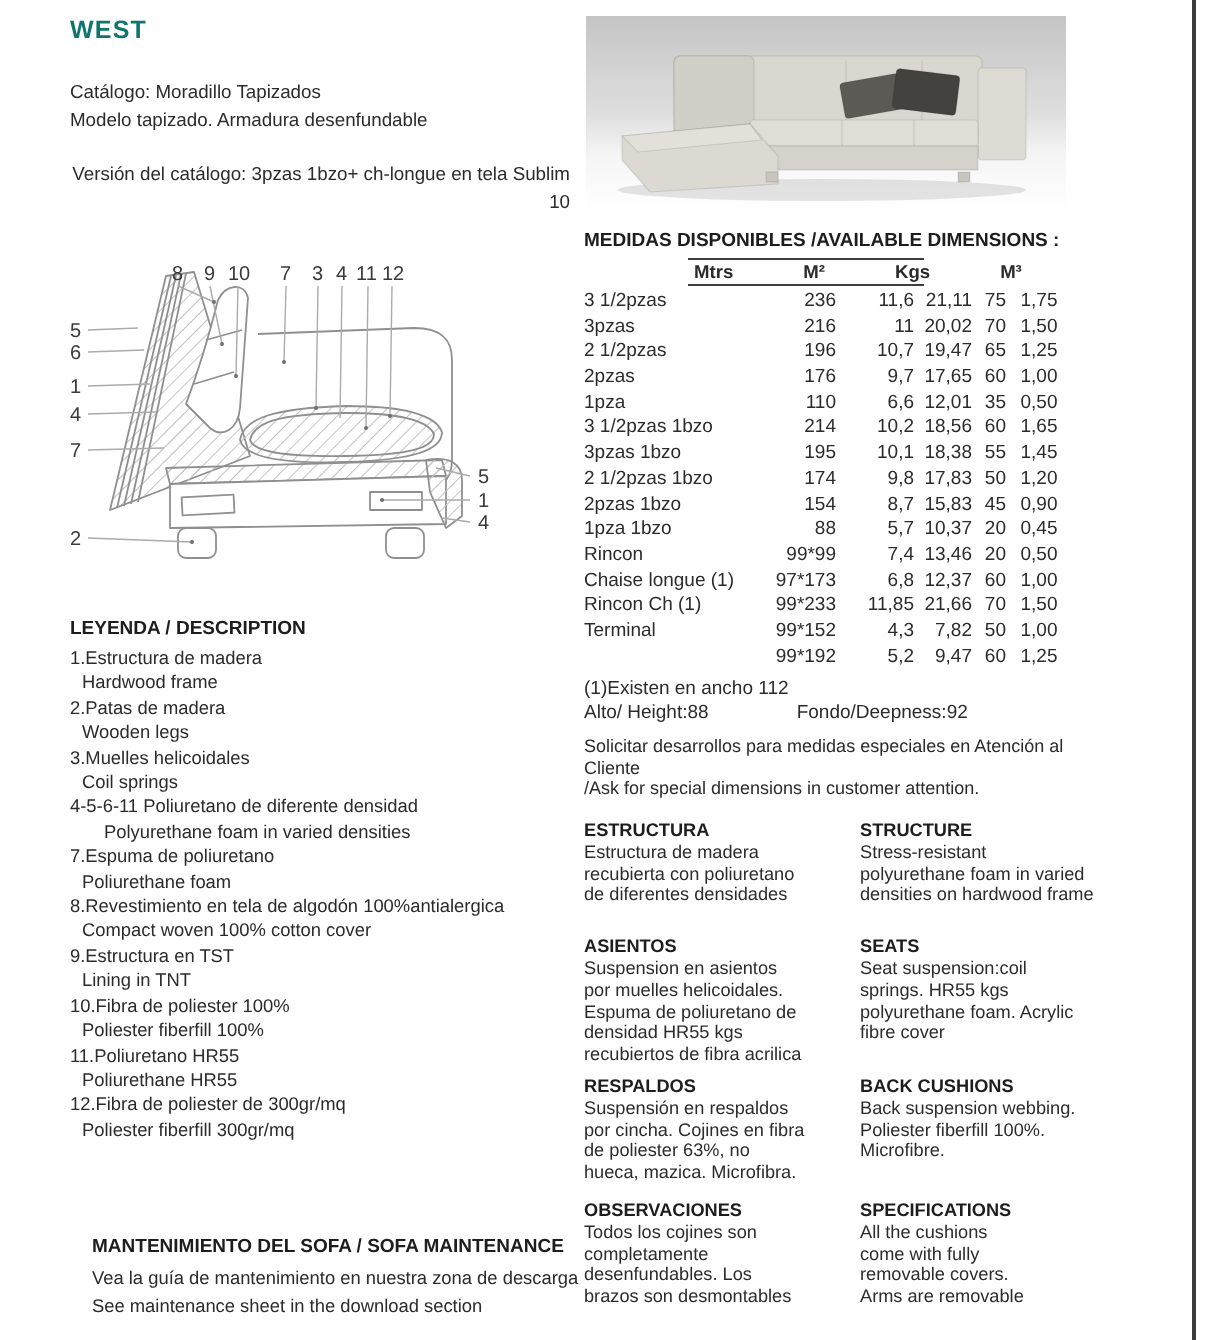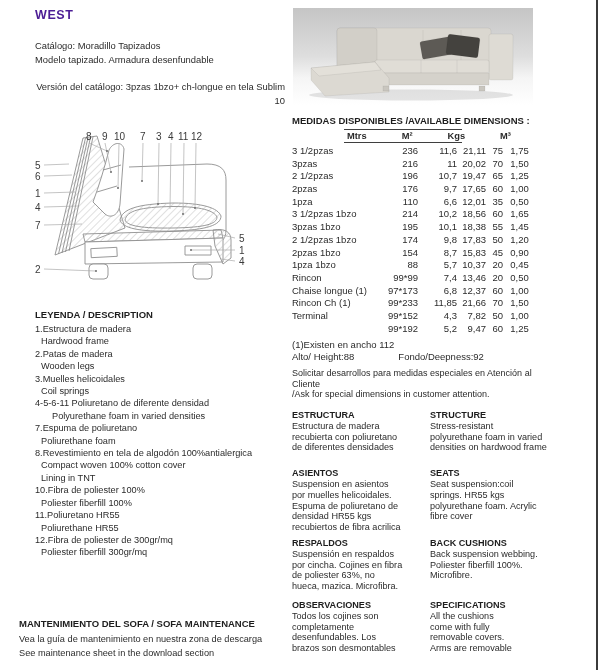--- a/index.html
+++ b/index.html
@@ -3,21 +3,21 @@
 <meta charset="utf-8">
 <style>
   * { margin:0; padding:0; box-sizing:border-box; }
   html,body { background:#fff; }
   body { width:606px; height:670px; font-family:"Liberation Sans", sans-serif; color:#2b2b2b; }
   .page { position:relative; width:606px; height:670px; background:#fff; overflow:hidden; }
   .right-rule { position:absolute; left:596px; top:0; width:2px; height:670px; background:#3b3b3b; }
 
   
   .hdr { position:absolute; left:35px; top:8px; width:250px; }
-  .hdr .title { font-size:12.5px; font-weight:bold; letter-spacing:.6px; color:#4c1d95; margin-bottom:17px; }
+  .hdr .title { font-size:12.5px; font-weight:bold; letter-spacing:.6px; color:#0f766e; margin-bottom:17px; }
   .hdr .line { font-size:9.4px; line-height:14px; }
   .hdr .version { margin-top:13px;text-align:right; }
 
   
   .photo { position:absolute; left:293px; top:8px; width:240px; height:97px; }
   .diagram { position:absolute; left:25px; top:118px; width:235px; height:182px; }
   .dlabel { font-size:10px; fill:#3a3a3a; font-family:"Liberation Sans", sans-serif; }
 
   
   .medidas { position:absolute; left:292px; top:115px; width:258px; font-size:9.5px; }
@@ -50,21 +50,21 @@
   .spec-body { white-space:pre-line; }
 
   
   .legend { position:absolute; left:35px; top:308px; width:250px; font-size:9.2px; }
   .legend .title { font-weight:bold; font-size:9.5px; color:#1d1d1d; line-height:14px; margin-bottom:1px; }
   .leg-item .es { line-height:12.4px; }
   .leg-item .en { line-height:12.4px; padding-left:6px; }
   .leg-items .leg-item:nth-child(4) .en { padding-left:17px; }
 
   
-  .maint { position:absolute; left:19px; top:616px; width:280px; font-size:9.2px; }
+  .maint { position:absolute; left:46px; top:616px; width:280px; font-size:9.2px; }
   .maint .title { font-weight:bold; font-size:9.5px; color:#1d1d1d; line-height:16px; }
   .maint .line { line-height:14px; }
 </style>
 </head>
 <body>
 
 <div class="page">
 
   <div class="right-rule"></div>
 
@@ -349,20 +349,21 @@
       </div>
         <div class="leg-item">
         <div class="es">7.Espuma de poliuretano</div>
         <div class="en">Poliurethane foam</div>
       </div>
         <div class="leg-item">
         <div class="es">8.Revestimiento en tela de algodón 100%antialergica</div>
         <div class="en">Compact woven 100% cotton cover</div>
       </div>
         <div class="leg-item">
+        <div class="es">9.Estructura en TST</div>
         <div class="en">Lining in TNT</div>
       </div>
         <div class="leg-item">
         <div class="es">10.Fibra de poliester 100%</div>
         <div class="en">Poliester fiberfill 100%</div>
       </div>
         <div class="leg-item">
         <div class="es">11.Poliuretano HR55</div>
         <div class="en">Poliurethane HR55</div>
       </div>

